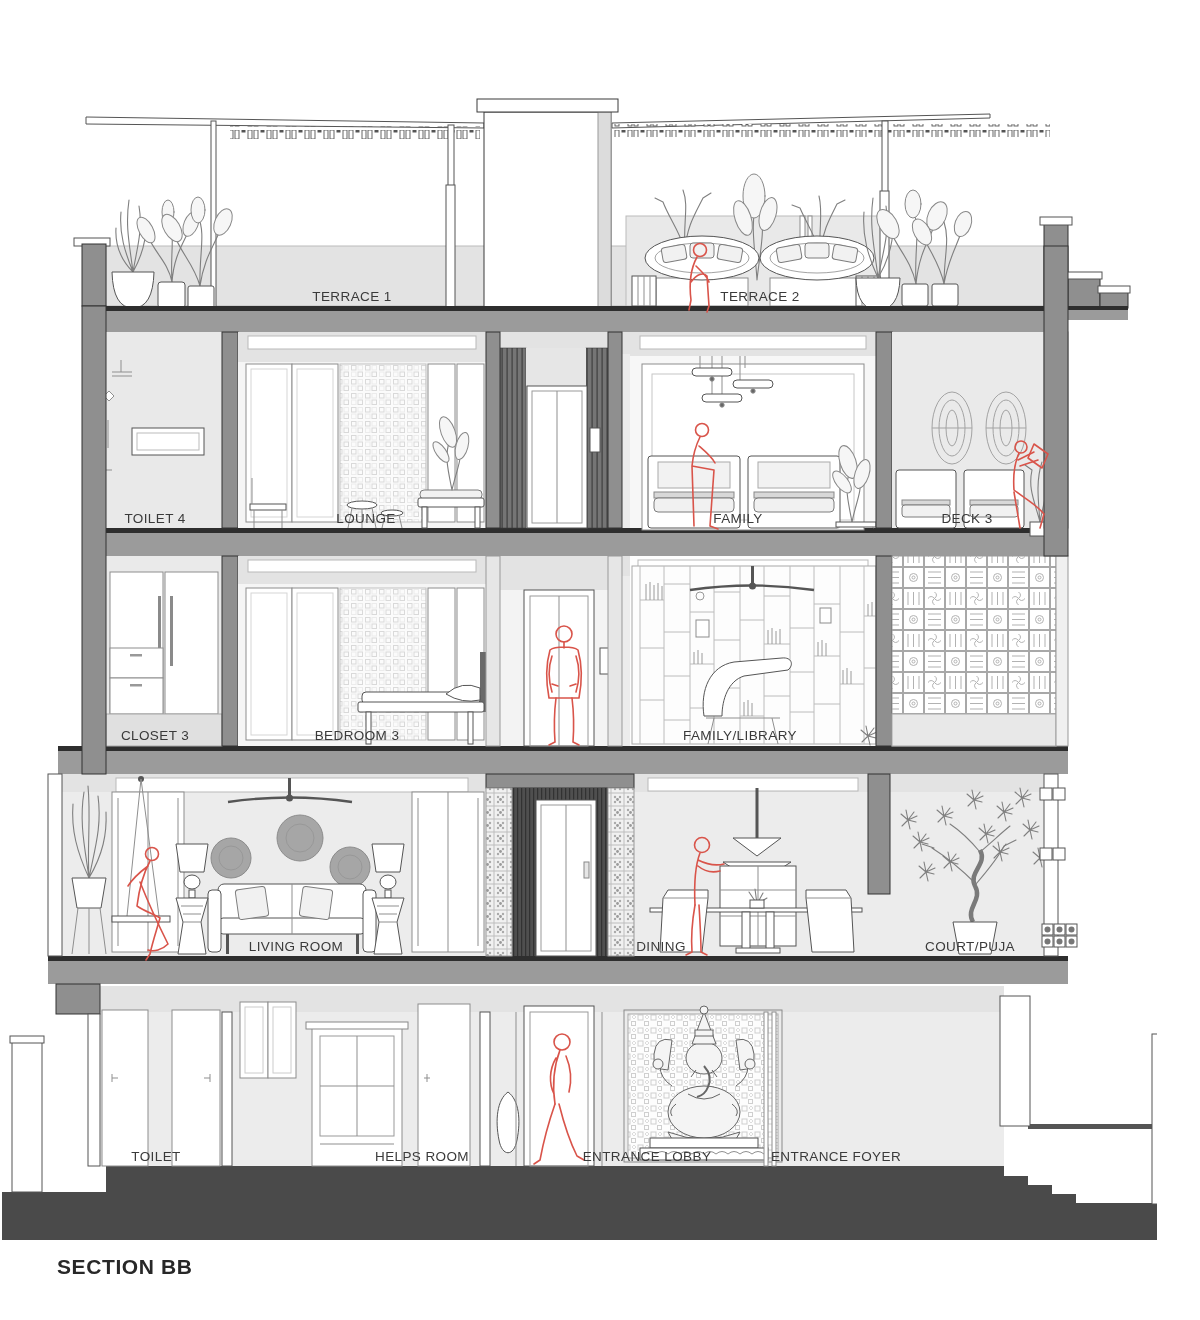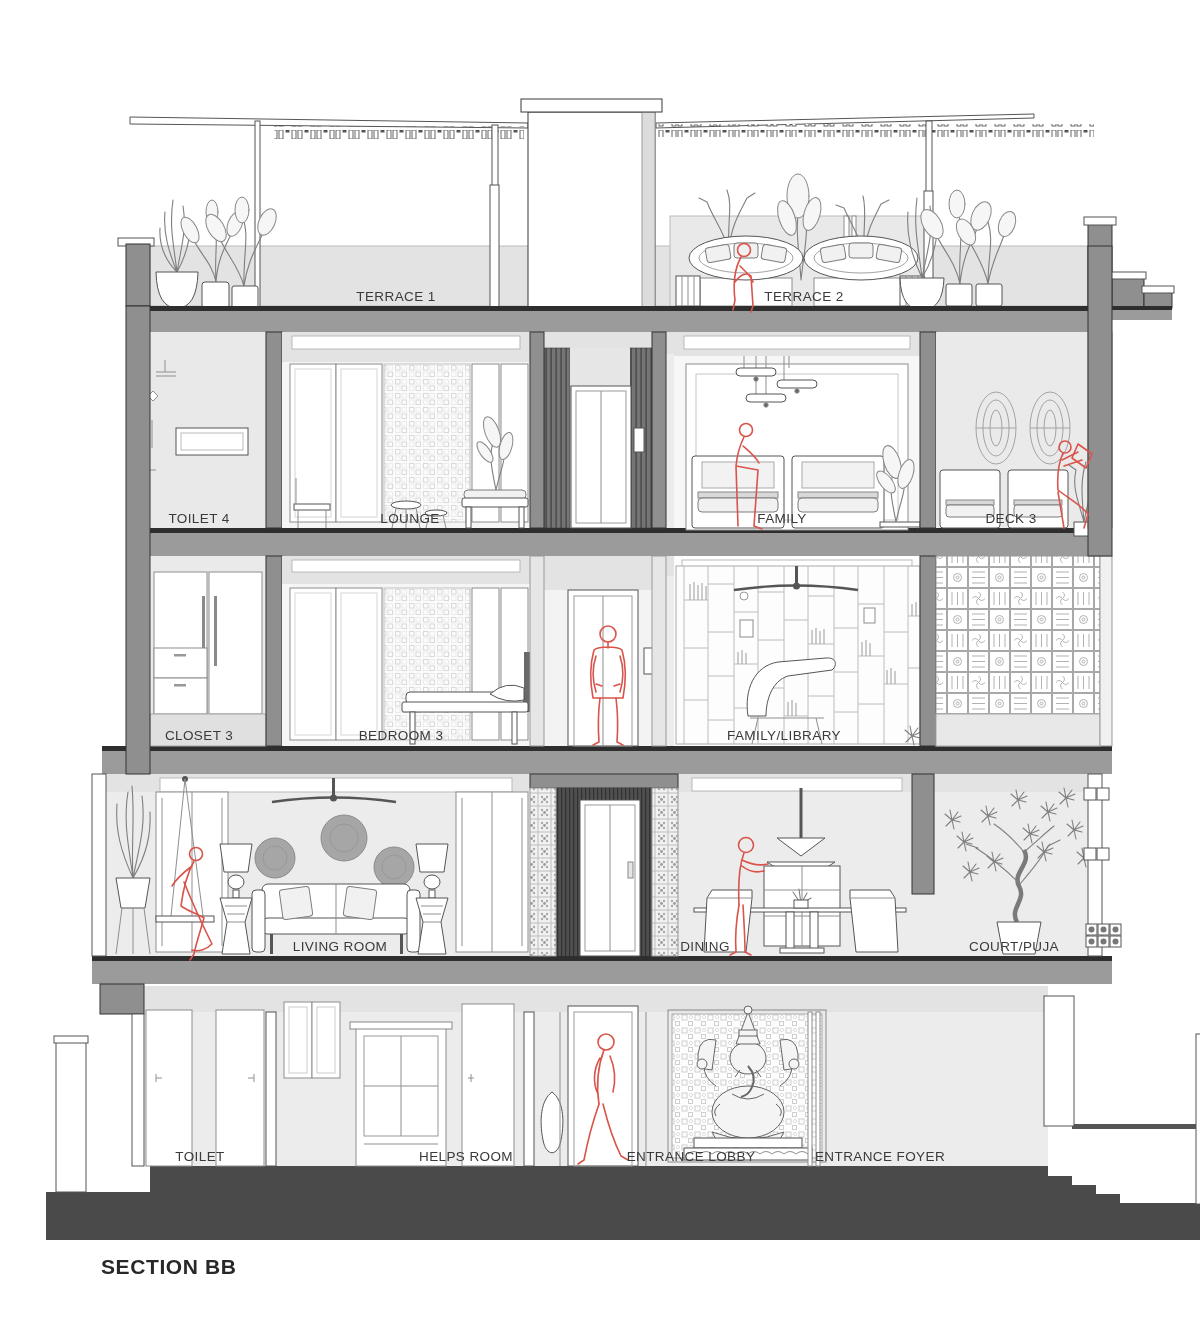--- a/index.html
+++ b/index.html
@@ -1,17 +1,17 @@
 <!DOCTYPE html>
 <html><head>
 <meta charset="utf-8">
 <style>
   html,body{margin:0;padding:0;background:#fff;}
   #stage{position:relative;width:1157px;height:1320px;background:#fff;overflow:hidden;
-         font-family:"Liberation Sans",sans-serif;padding-left:44px;}
+         font-family:"Liberation Sans",sans-serif;}
   svg{display:block}
   
   .w    {fill:#8f8f8f;stroke:#333;stroke-width:1}        
   .slab {fill:#9b9b9b}
   .slabln{fill:#2e2e2e}
   .rm   {fill:#ececec}
   .rm2  {fill:#f5f5f5}
   .cove {fill:#fff;stroke:#b9b9b9;stroke-width:1}
   .band {fill:#e3e3e3}
   .wh   {fill:#fff;stroke:#555;stroke-width:1}

